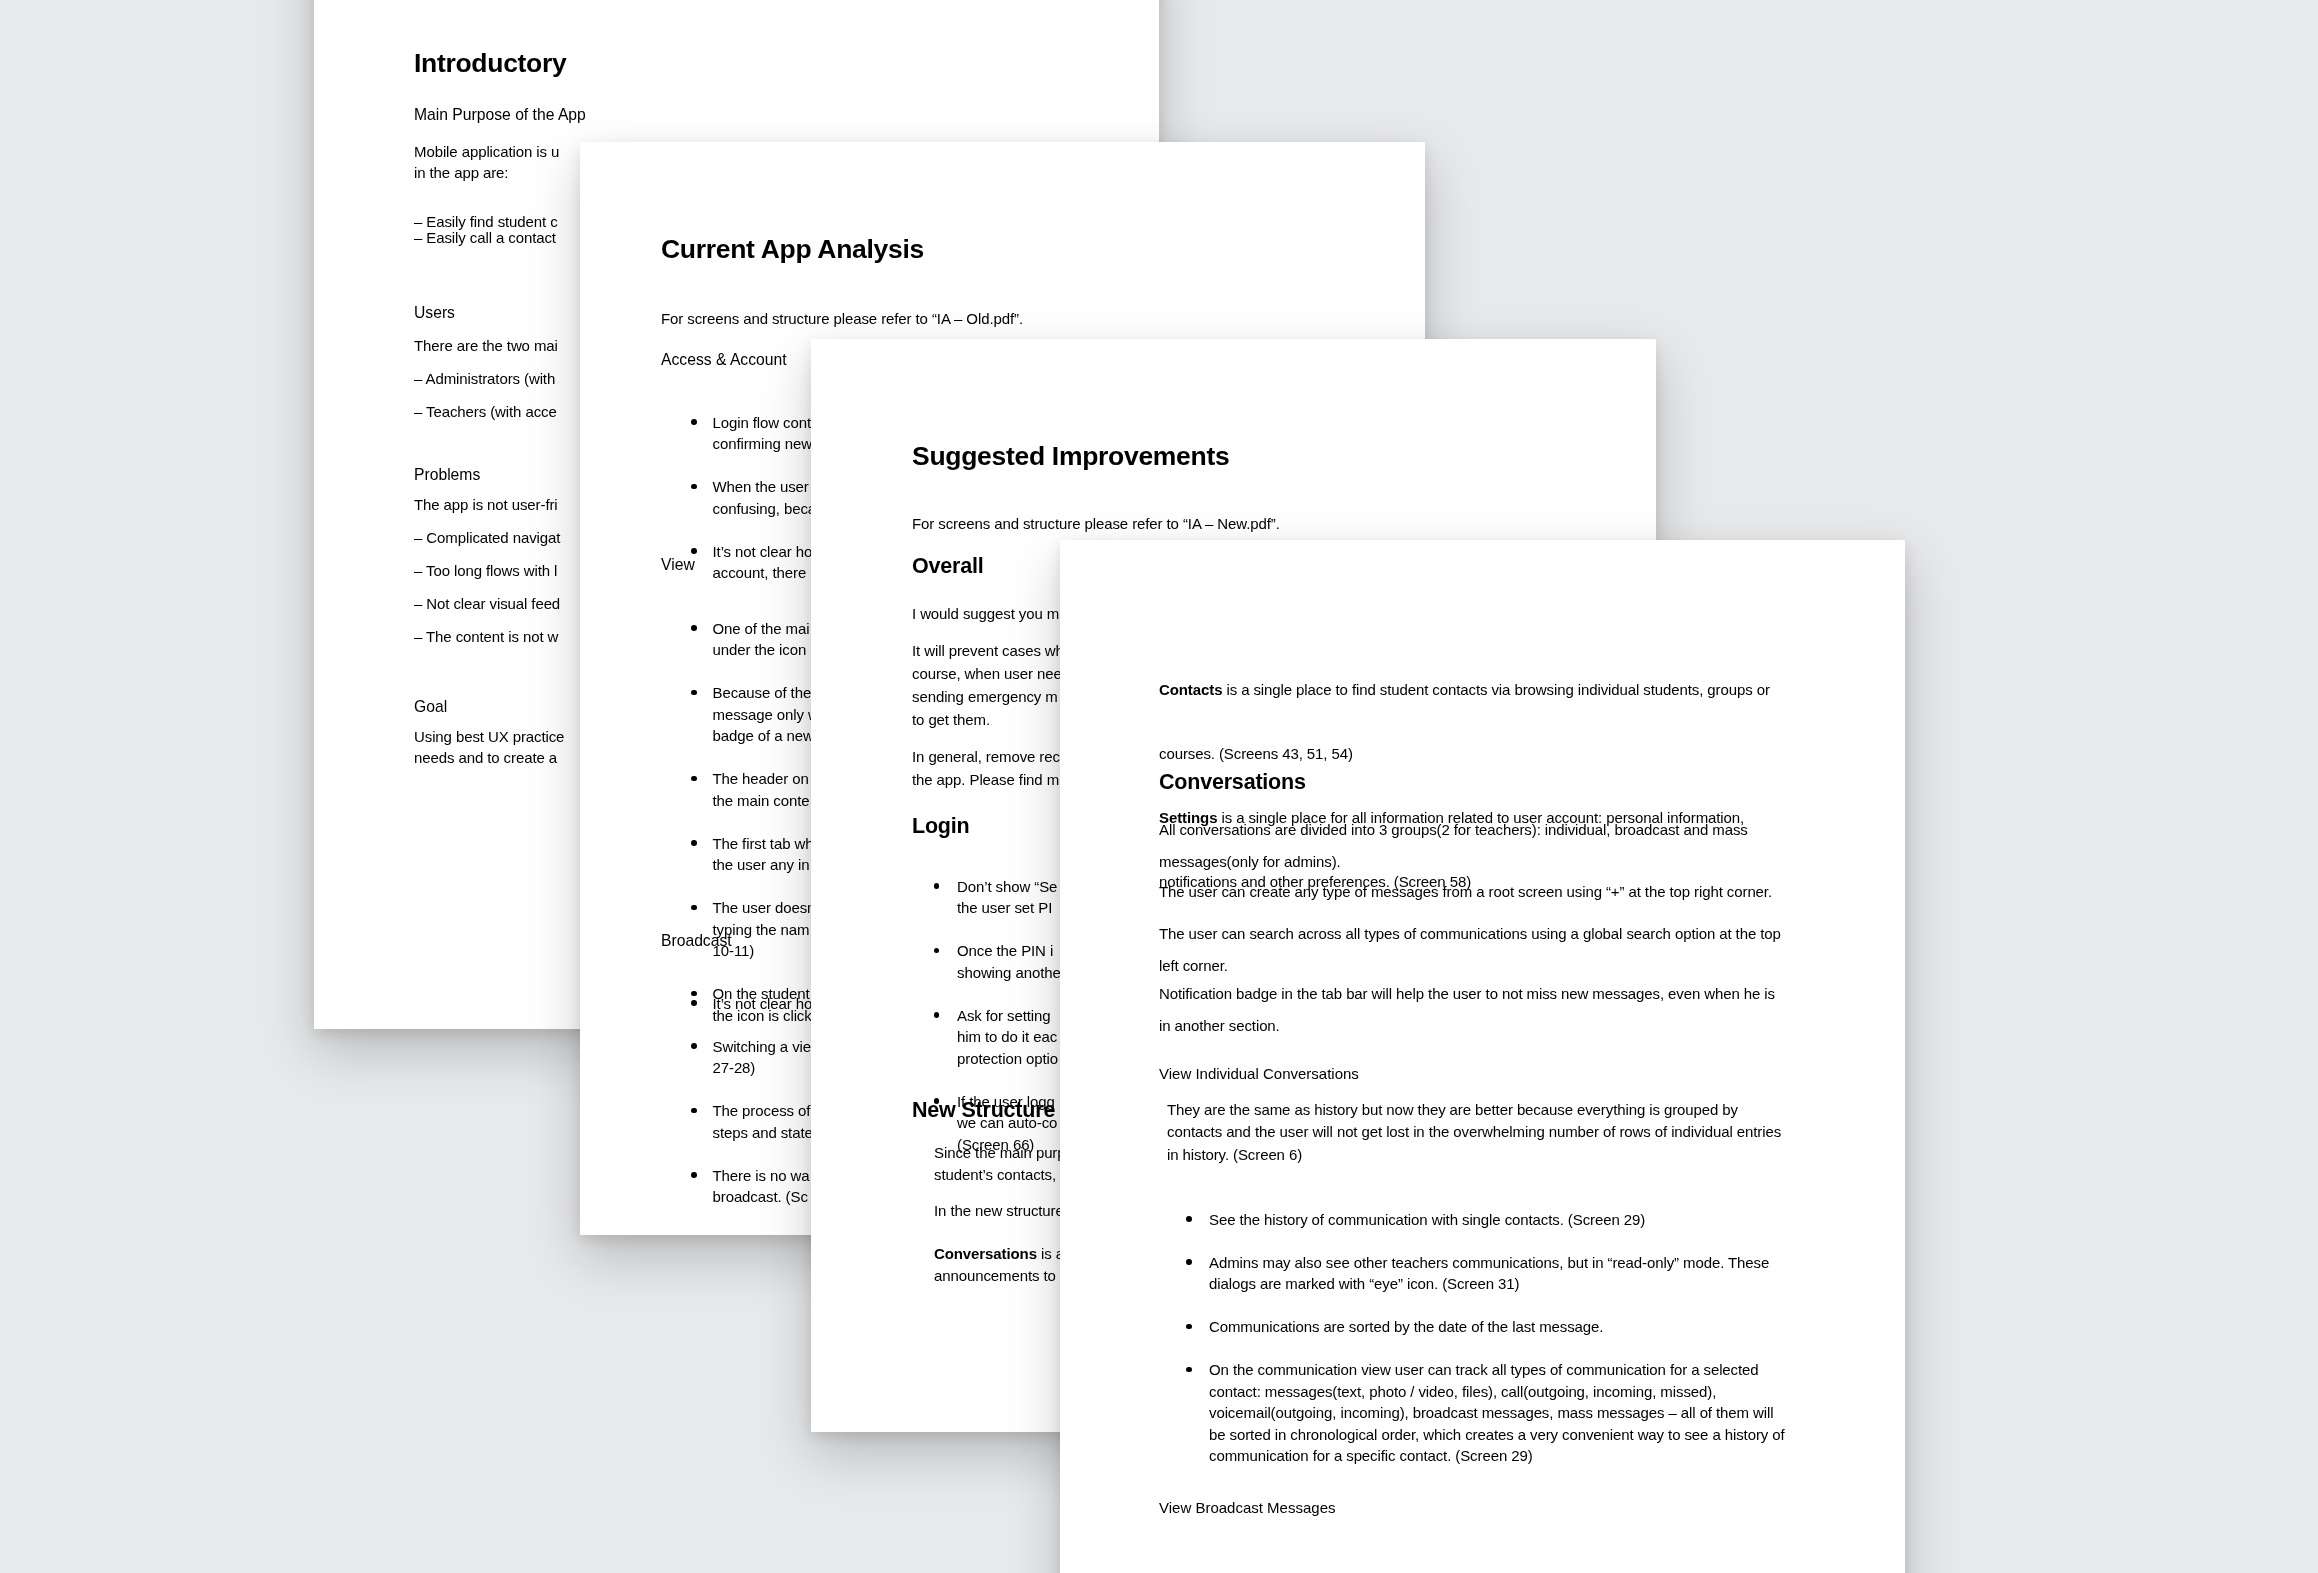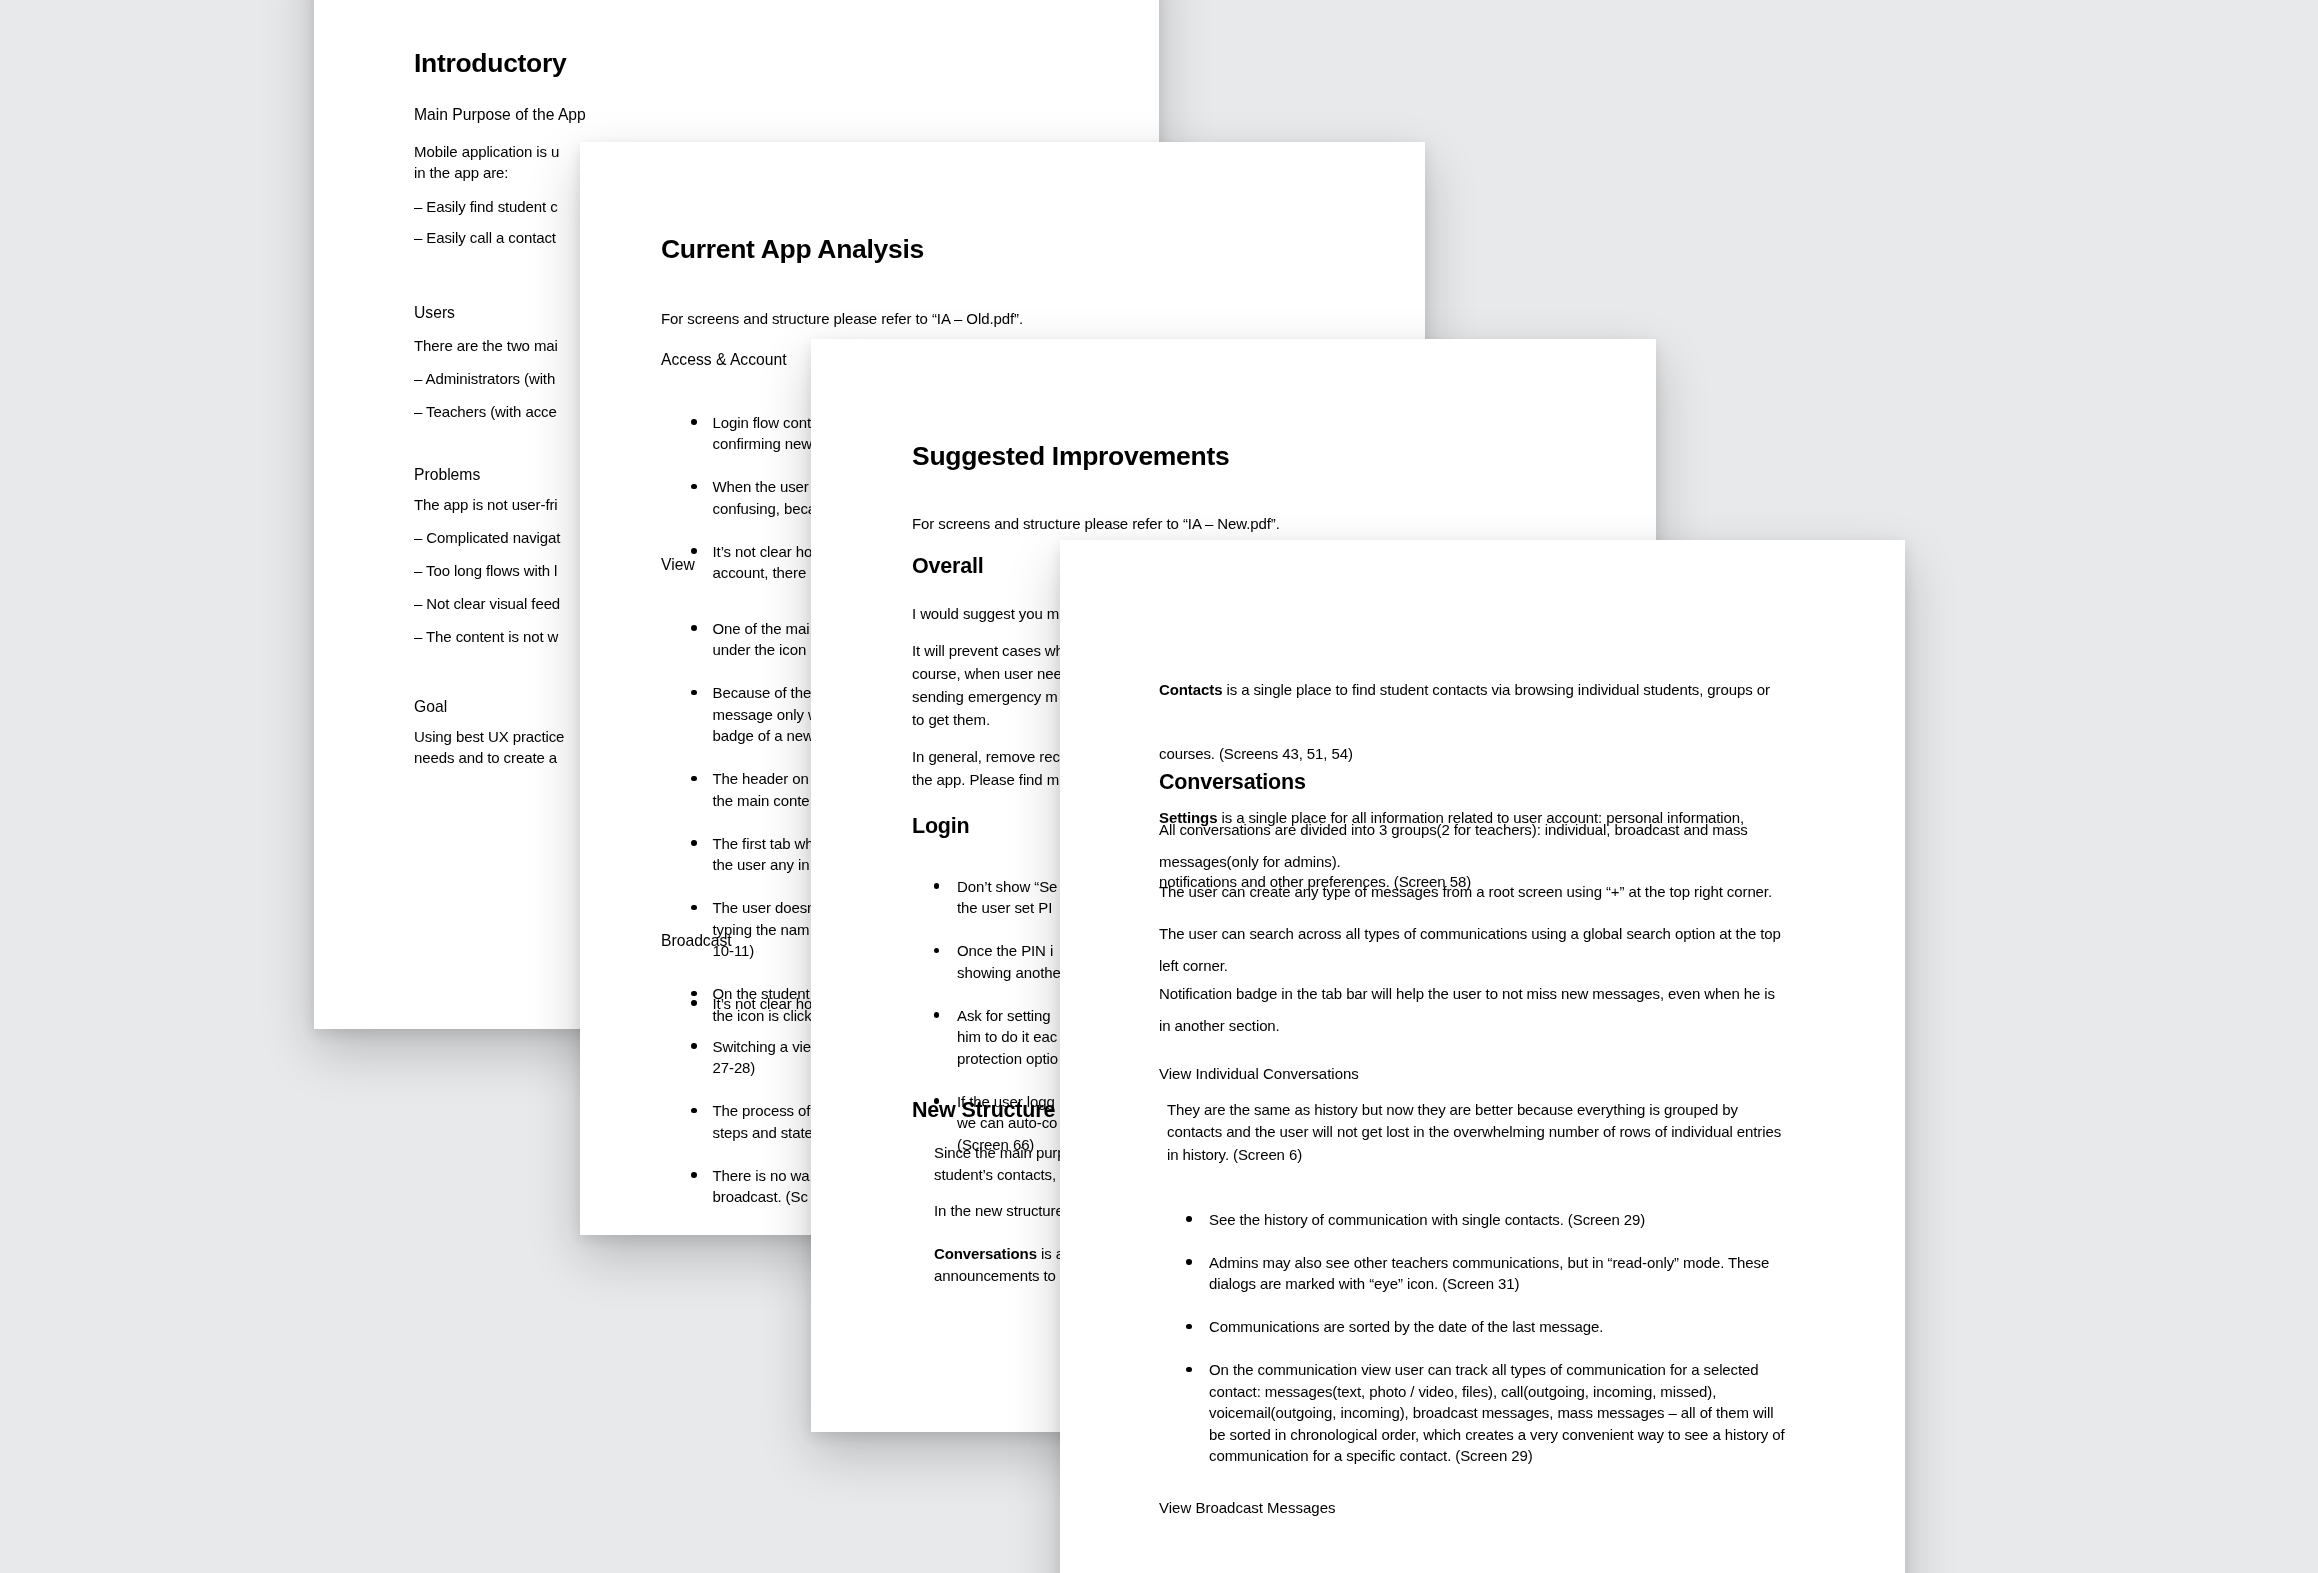--- a/index.html
+++ b/index.html
@@ -50,21 +50,21 @@
   #p4 ul.bl li::before{left:0;}
 </style>
 </head>
 <body>
 
 <div class="page" id="p1">
   <div class="b t1" style="left:100px;top:112px">Introductory</div>
   <div class="b t3" style="left:100px;top:168px">Main Purpose of the App</div>
   <div class="b bd lh25" style="left:100px;top:205px">Mobile application is u
 in the app are:</div>
-  <div class="b bd lh25" style="left:100px;top:260px">– Easily find student c</div>
+  <div class="b bd lh25" style="left:100px;top:275px">– Easily find student c</div>
   <div class="b bd lh25" style="left:100px;top:291px">– Easily call a contact</div>
   <div class="b t3" style="left:100px;top:366px">Users</div>
   <div class="b bd lh25" style="left:100px;top:399px">There are the two mai</div>
   <div class="b bd lh25" style="left:100px;top:432px">– Administrators (with</div>
   <div class="b bd lh25" style="left:100px;top:465px">– Teachers (with acce</div>
   <div class="b t3" style="left:100px;top:528px">Problems</div>
   <div class="b bd lh25" style="left:100px;top:558px">The app is not user-fri</div>
   <div class="b bd lh25" style="left:100px;top:591px">– Complicated navigat</div>
   <div class="b bd lh25" style="left:100px;top:624px">– Too long flows with l</div>
   <div class="b bd lh25" style="left:100px;top:657px">– Not clear visual feed</div>

